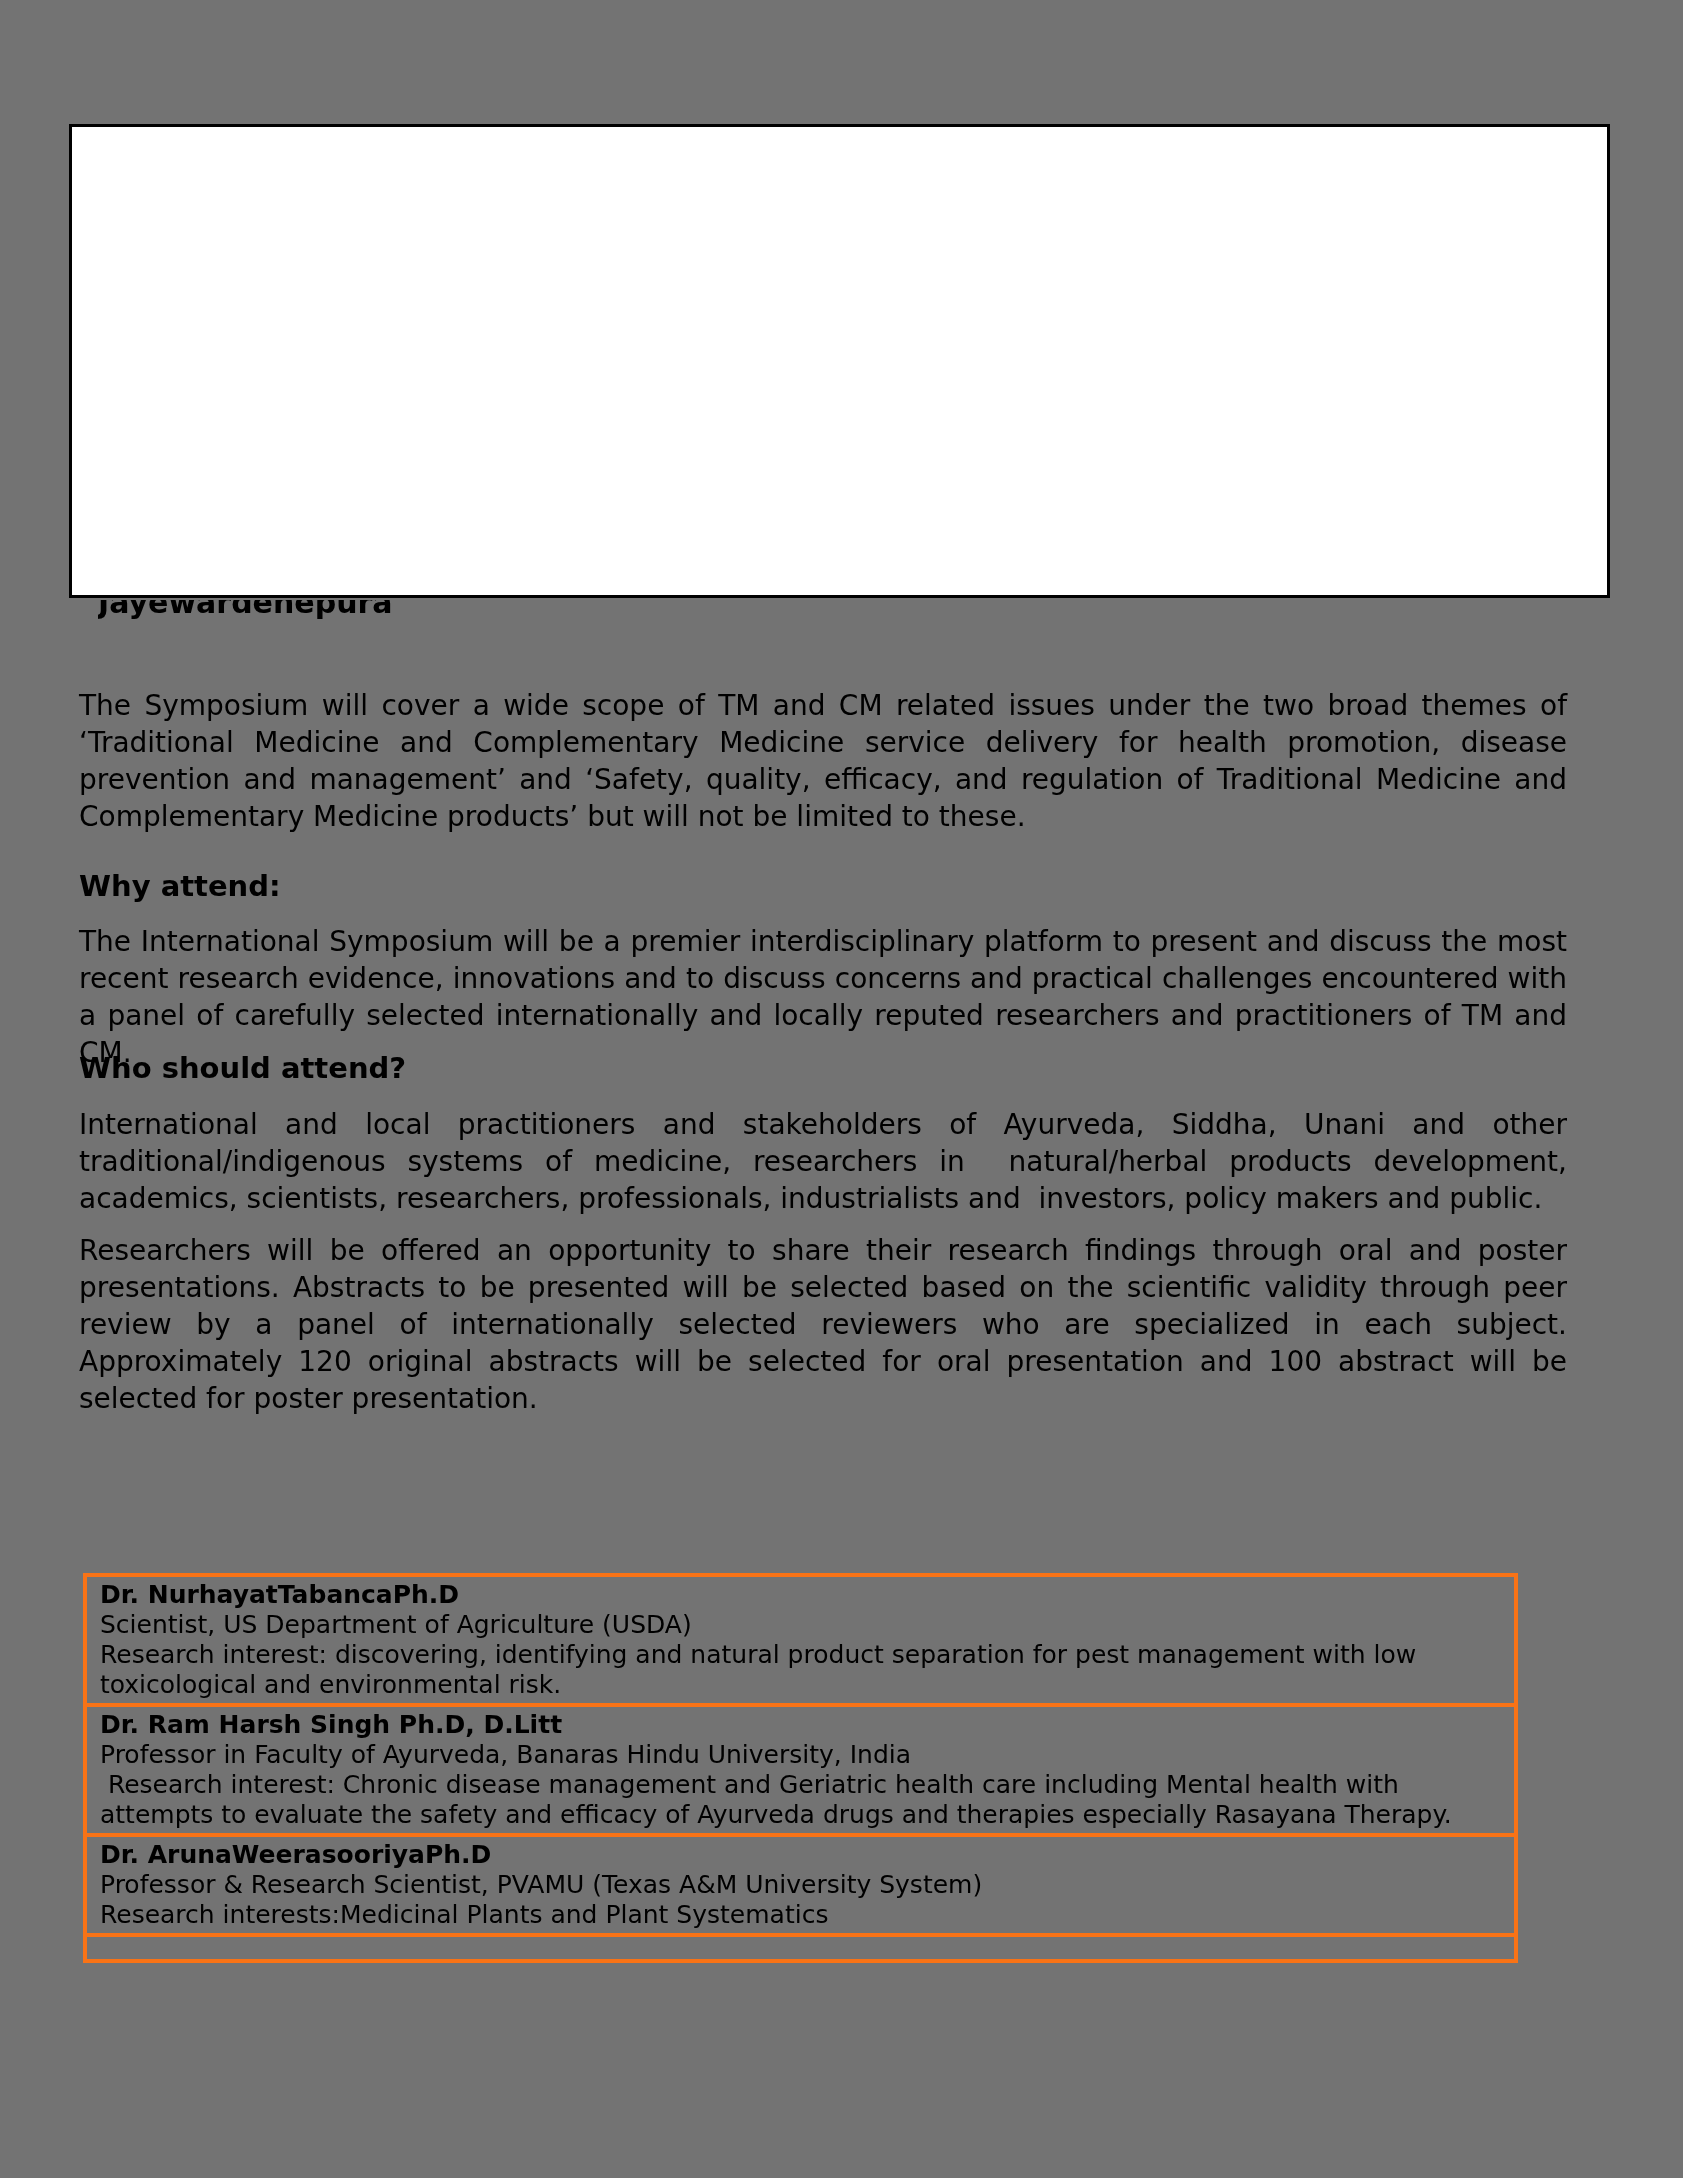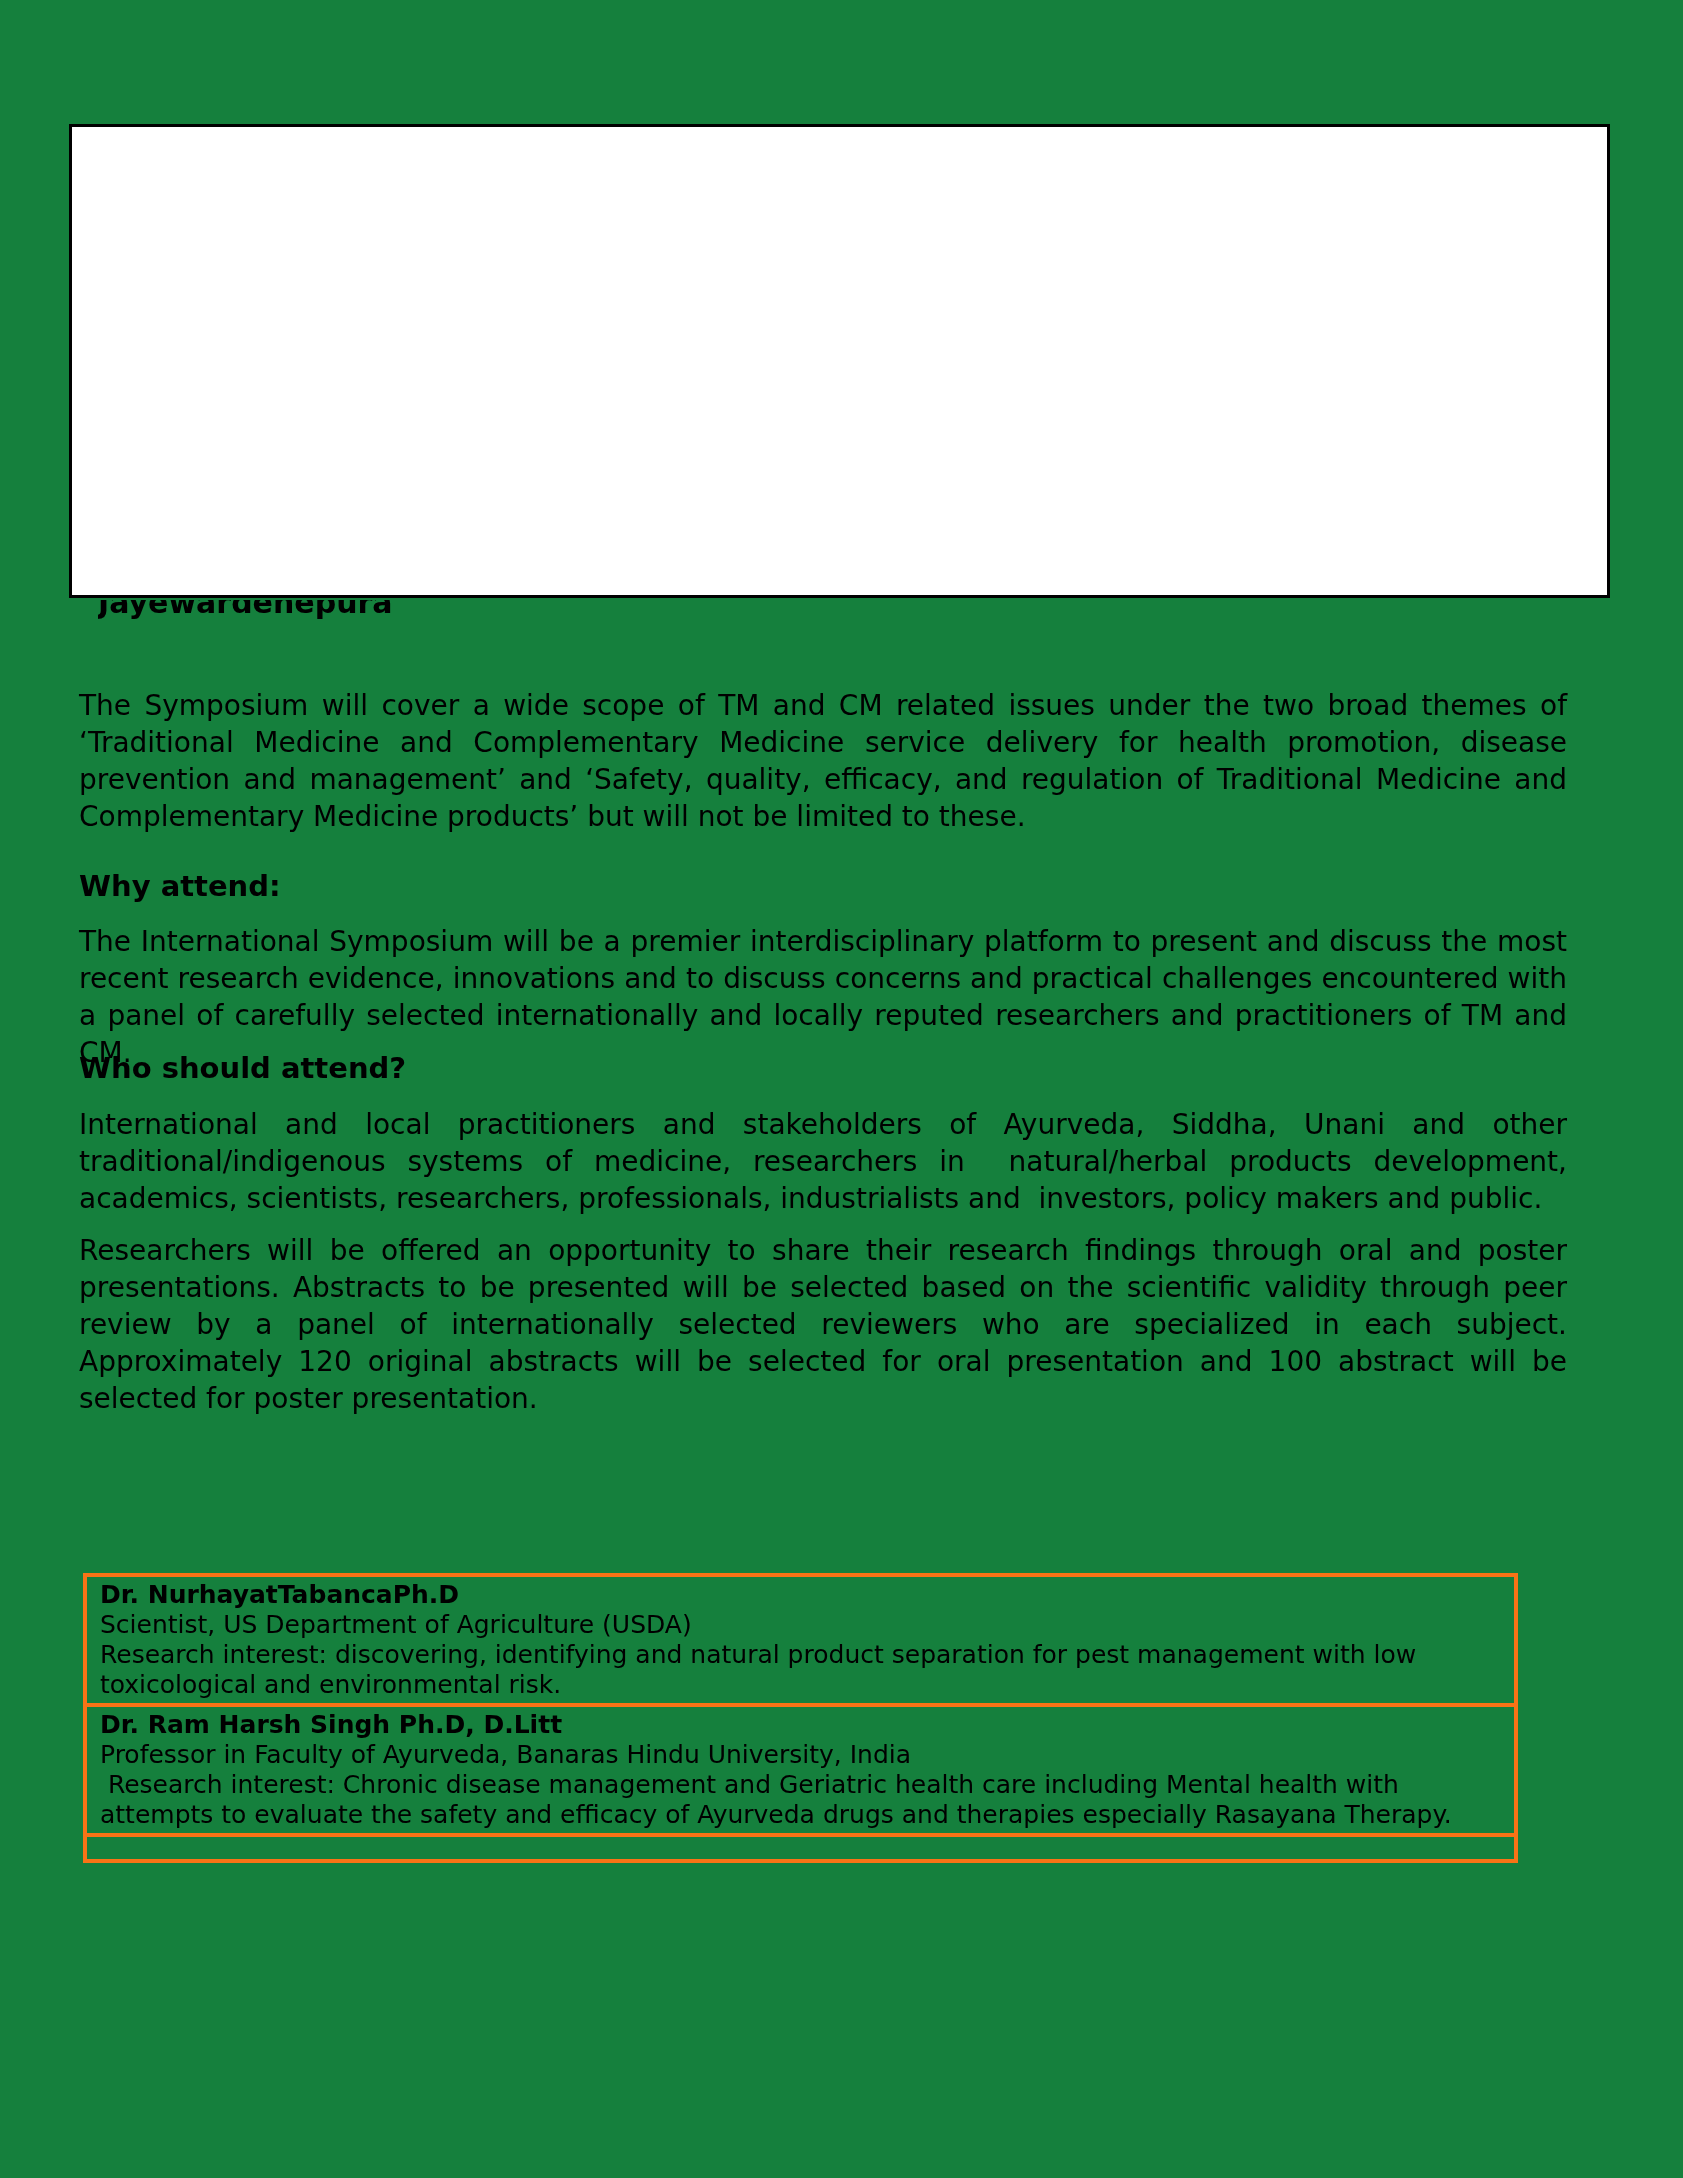--- a/index.html
+++ b/index.html
@@ -4,21 +4,21 @@
 <style>
   html, body {
     margin: 0;
     padding: 0;
     background: #ffffff;
   }
   .page {
     position: relative;
     width: 1683px;
     height: 2178px;
-    background: #15803d;
+    background: #737373;
     color: #000000;
     font-family: "DejaVu Sans", "Liberation Sans", sans-serif;
     overflow: hidden;
   }
   
   .banner-box {
     position: absolute;
     box-sizing: border-box;
     left: 69px;
     top: 124px;
@@ -137,20 +137,27 @@
           <div class="s-line">Research interest: discovering, identifying and natural product separation for pest management with low toxicological and environmental risk.</div>
         </td>
       </tr>
       <tr>
         <td>
           <div class="s-name">Dr. Ram Harsh Singh Ph.D, D.Litt</div>
           <div class="s-line">Professor in Faculty of Ayurveda, Banaras Hindu University, India</div>
           <div class="s-line"> Research interest: Chronic disease management and Geriatric health care including Mental health with attempts to evaluate the safety and efficacy of Ayurveda drugs and therapies especially Rasayana Therapy.</div>
         </td>
       </tr>
+      <tr>
+        <td class="lead-top">
+          <div class="s-name">Dr. ArunaWeerasooriyaPh.D</div>
+          <div class="s-line">Professor &amp; Research Scientist, PVAMU (Texas A&amp;M University System)</div>
+          <div class="s-line">Research interests:Medicinal Plants and Plant Systematics</div>
+        </td>
+      </tr>
       <tr class="empty-row">
         <td></td>
       </tr>
     </tbody>
   </table>
 
 </div>
 
 
 </body></html>

